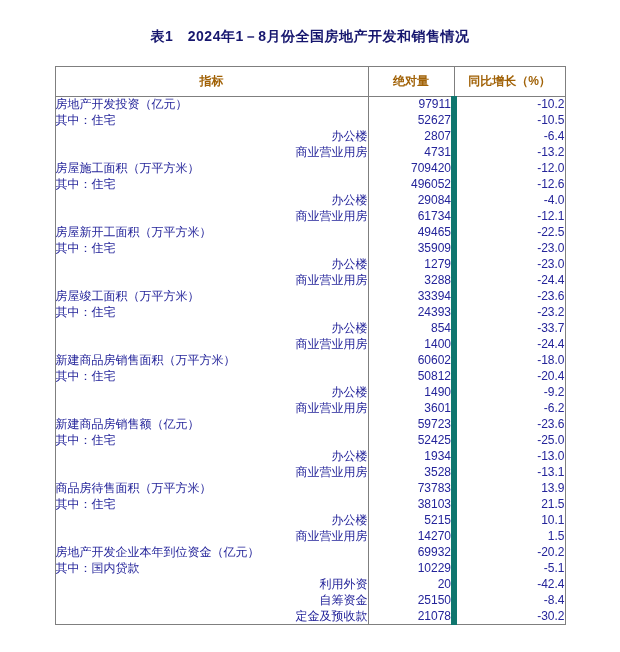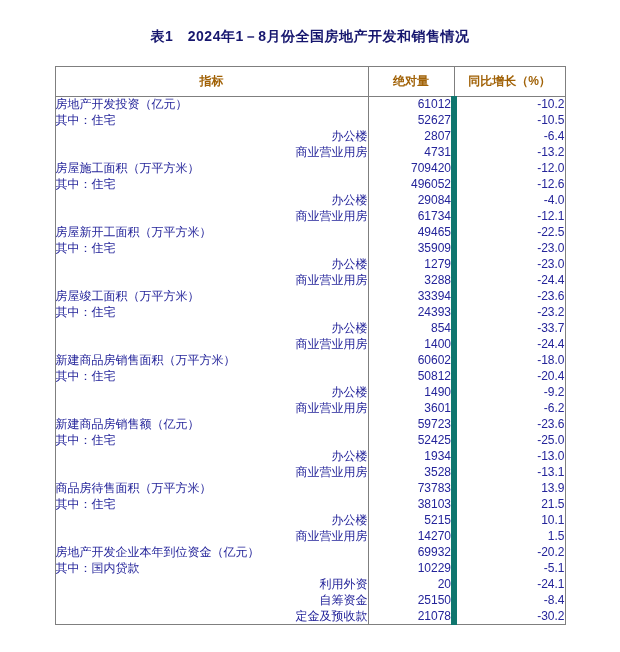--- a/index.html
+++ b/index.html
@@ -81,21 +81,21 @@
     <thead>
       <tr>
         <th>指标</th>
         <th>绝对量</th>
         <th>同比增长（%）</th>
       </tr>
     </thead>
     <tbody id="table-body">
         <tr>
           <td class="cell-indicator indent-0">房地产开发投资（亿元）</td>
-          <td class="cell-absolute">61012</td>
+          <td class="cell-absolute">97911</td>
           <td class="cell-growth">-10.2</td>
         </tr>
         <tr>
           <td class="cell-indicator indent-1">其中：住宅</td>
           <td class="cell-absolute">52627</td>
           <td class="cell-growth">-10.5</td>
         </tr>
         <tr>
           <td class="cell-indicator indent-2">办公楼</td>
           <td class="cell-absolute">2807</td>
@@ -232,21 +232,21 @@
           <td class="cell-growth">-20.2</td>
         </tr>
         <tr>
           <td class="cell-indicator indent-1">其中：国内贷款</td>
           <td class="cell-absolute">10229</td>
           <td class="cell-growth">-5.1</td>
         </tr>
         <tr>
           <td class="cell-indicator indent-2">利用外资</td>
           <td class="cell-absolute">20</td>
-          <td class="cell-growth">-24.1</td>
+          <td class="cell-growth">-42.4</td>
         </tr>
         <tr>
           <td class="cell-indicator indent-2">自筹资金</td>
           <td class="cell-absolute">25150</td>
           <td class="cell-growth">-8.4</td>
         </tr>
         <tr>
           <td class="cell-indicator indent-2">定金及预收款</td>
           <td class="cell-absolute">21078</td>
           <td class="cell-growth">-30.2</td>

